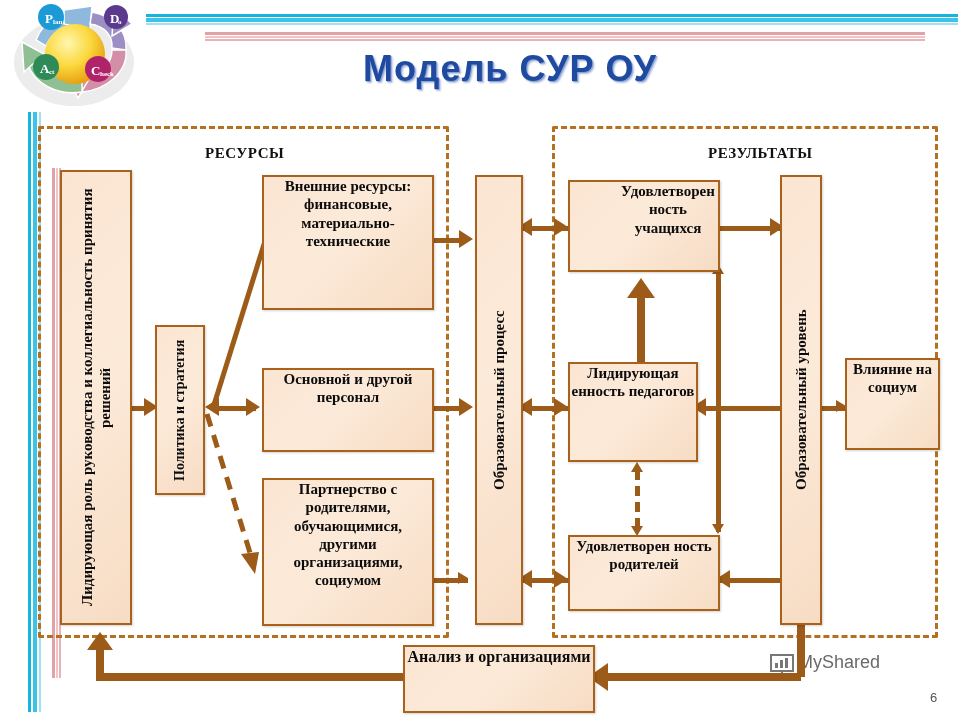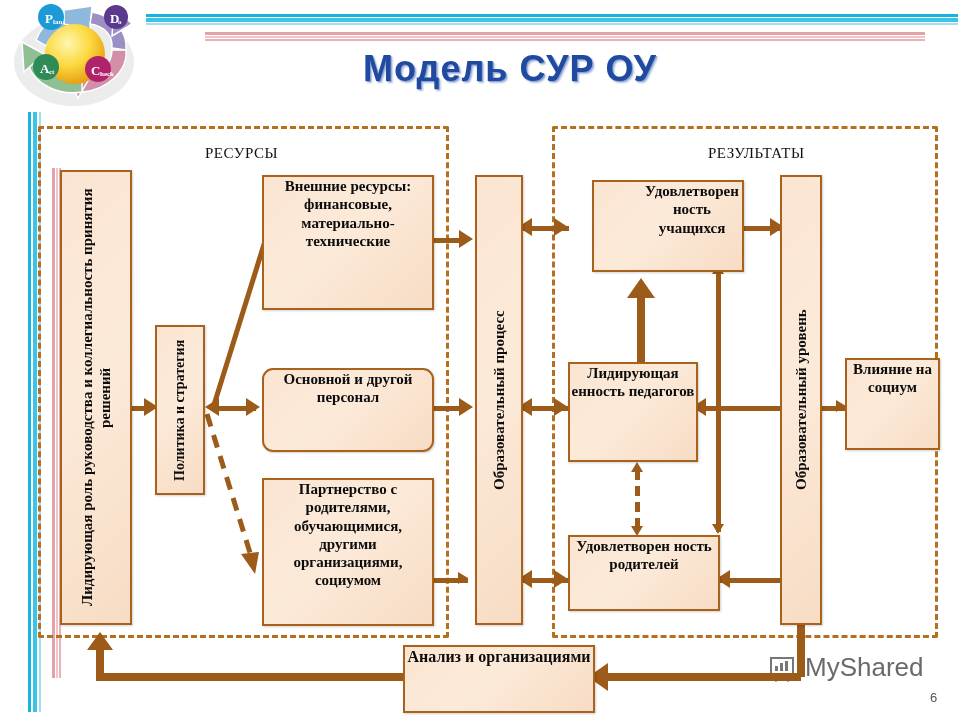--- a/index.html
+++ b/index.html
@@ -40,21 +40,21 @@
   }
 
   
   #logo{position:absolute;left:6px;top:2px;width:132px;height:108px;}
 
   
   .zone{position:absolute;border:3px dashed #b5701f;border-radius:2px;}
   #zone-resources{left:38px;top:126px;width:405px;height:506px;}
   #zone-results{left:552px;top:126px;width:380px;height:506px;}
   .zone-label{
-    position:absolute;font-weight:normal;font-size:15px;color:#111;
+    position:absolute;font-weight:bold;font-size:15px;color:#111;
     letter-spacing:.5px;font-family:"Liberation Serif", serif;
   }
   #label-resources{left:205px;top:145px;}
   #label-results{left:700px;top:145px;margin-left:8px;}
 
   
   .box{
     position:absolute;
     background:linear-gradient(135deg,#fbe5d2 0%,#fcead9 45%,#f7dcc4 100%);
     border:2px solid #a8621c;
@@ -65,24 +65,24 @@
     font-family:"Liberation Serif", serif;
     line-height:1.22;
     box-shadow:1px 1px 2px rgba(0,0,0,.18);
     z-index:6;
   }
   .vtext{writing-mode:vertical-rl;transform:rotate(180deg);}
 
   #b-leadership{left:60px;top:170px;width:72px;height:455px;font-size:15px;}
   #b-policy{left:155px;top:325px;width:50px;height:170px;font-size:14px;}
   #b-external{left:262px;top:175px;width:172px;height:135px;font-size:15px;}
-  #b-staff{left:262px;top:368px;width:172px;height:84px;font-size:15px;border-radius:11px;}
+  #b-staff{left:262px;top:368px;width:172px;height:84px;font-size:15px;}
   #b-partner{left:262px;top:478px;width:172px;height:148px;font-size:15px;}
   #b-eduprocess{left:475px;top:175px;width:48px;height:450px;font-size:15px;}
-  #b-students{left:592px;top:180px;width:152px;height:92px;font-size:15px;padding-left:48px;}
+  #b-students{left:568px;top:180px;width:152px;height:92px;font-size:15px;padding-left:48px;}
   #b-teachers{left:568px;top:362px;width:130px;height:100px;font-size:15px;}
   #b-parents{left:568px;top:535px;width:152px;height:76px;font-size:15px;}
   #b-edulevel{left:780px;top:175px;width:42px;height:450px;font-size:15px;}
   #b-society{left:845px;top:358px;width:95px;height:92px;font-size:15px;}
   #b-analysis{left:403px;top:645px;width:192px;height:68px;font-size:16px;}
 
   
   .ln{position:absolute;background:#9c5b18;z-index:3;}
   .ln-h{height:5px;}
   .ln-v{width:5px;}
@@ -98,22 +98,22 @@
   .arw-sm.arw-u{border-left:6px solid transparent;border-right:6px solid transparent;border-bottom:10px solid #9c5b18;}
   .arw-sm.arw-d{border-left:6px solid transparent;border-right:6px solid transparent;border-top:10px solid #9c5b18;}
   .arw-big.arw-u{border-left:14px solid transparent;border-right:14px solid transparent;border-bottom:20px solid #9c5b18;}
   .arw-big.arw-l{border-top:14px solid transparent;border-bottom:14px solid transparent;border-right:20px solid #9c5b18;}
   .arw-big.arw-u2{border-left:13px solid transparent;border-right:13px solid transparent;border-bottom:18px solid #9c5b18;}
 
   .dash-v{position:absolute;width:0;border-left:5px dashed #9c5b18;z-index:3;}
   .diag{position:absolute;z-index:3;}
 
   
-  #wm{position:absolute;left:768px;top:652px;display:flex;align-items:flex-end;gap:7px;
-      font-family:"Liberation Sans", sans-serif;font-size:26px;color:#6a6a6a;}
+  #wm{position:absolute;left:768px;top:652px;display:flex;align-items:flex-start;
+      font-family:"Liberation Sans", sans-serif;font-size:18px;color:#6a6a6a;}
   #wm-icon{width:30px;height:28px;}
   #pagenum{position:absolute;left:930px;top:690px;font-family:"Liberation Sans", sans-serif;
       font-size:13px;color:#555;}
 </style>
 </head>
 <body>
 
 <div id="stage">
 
   <div class="rule rule-cyan-top"></div>

